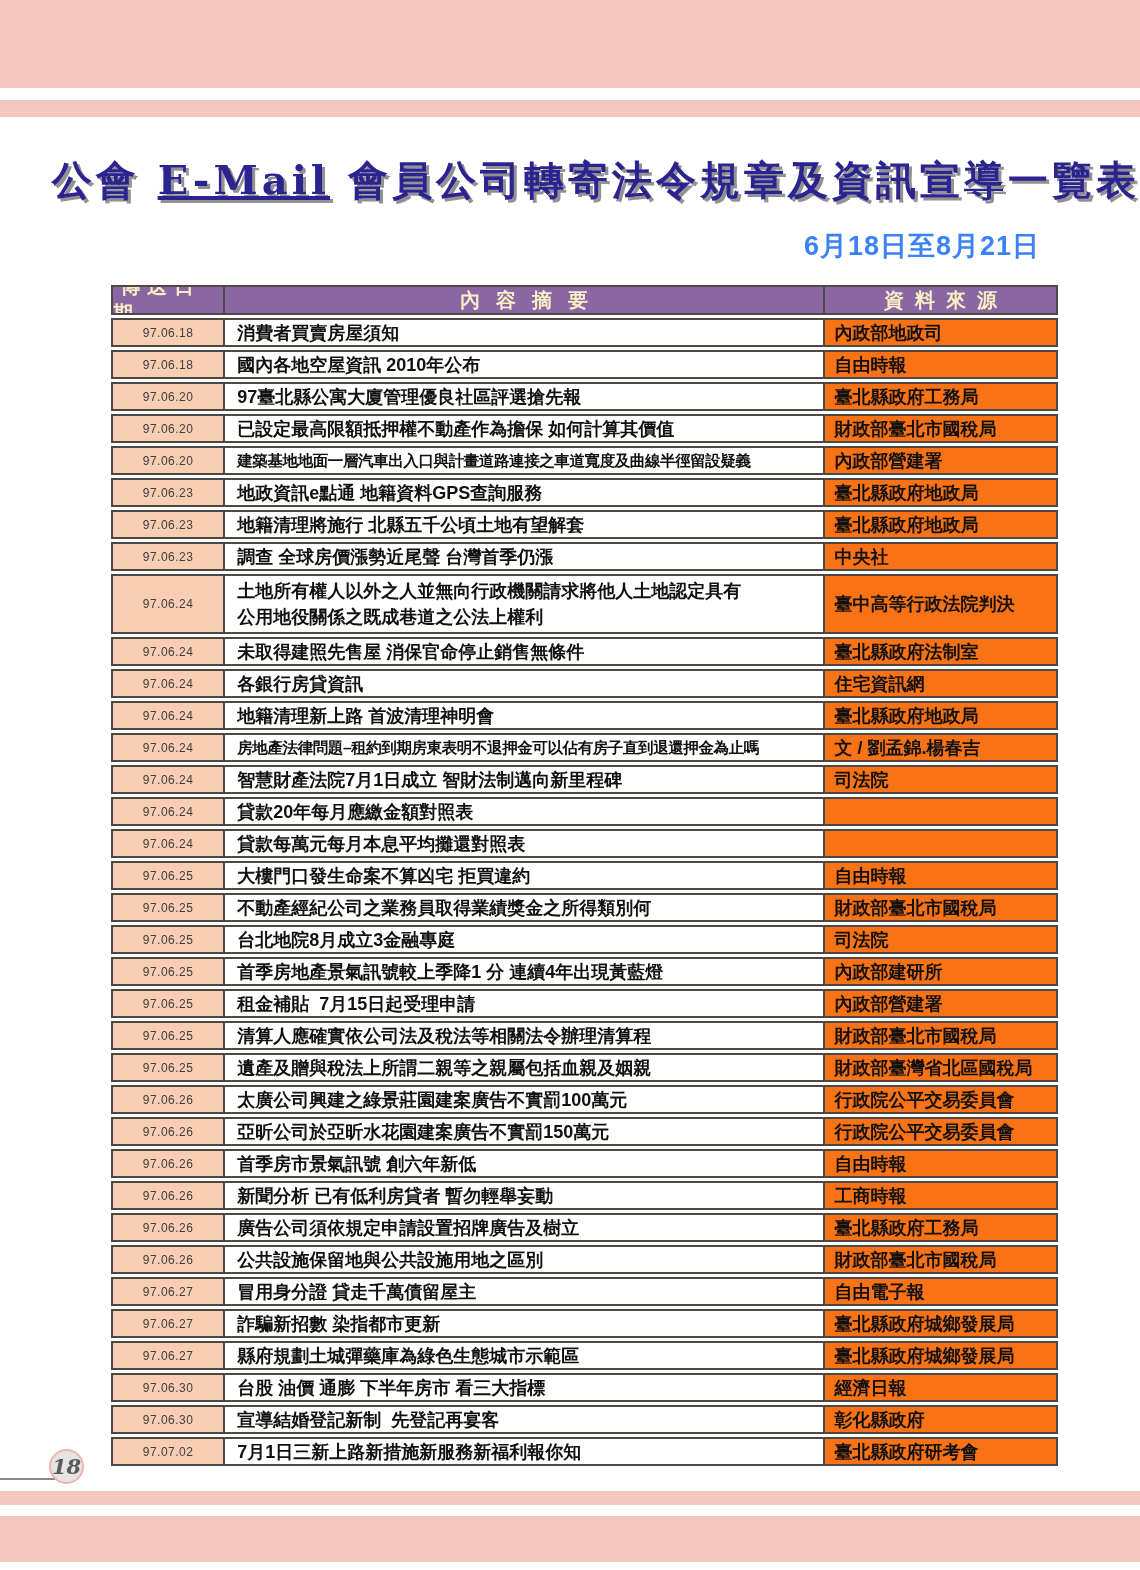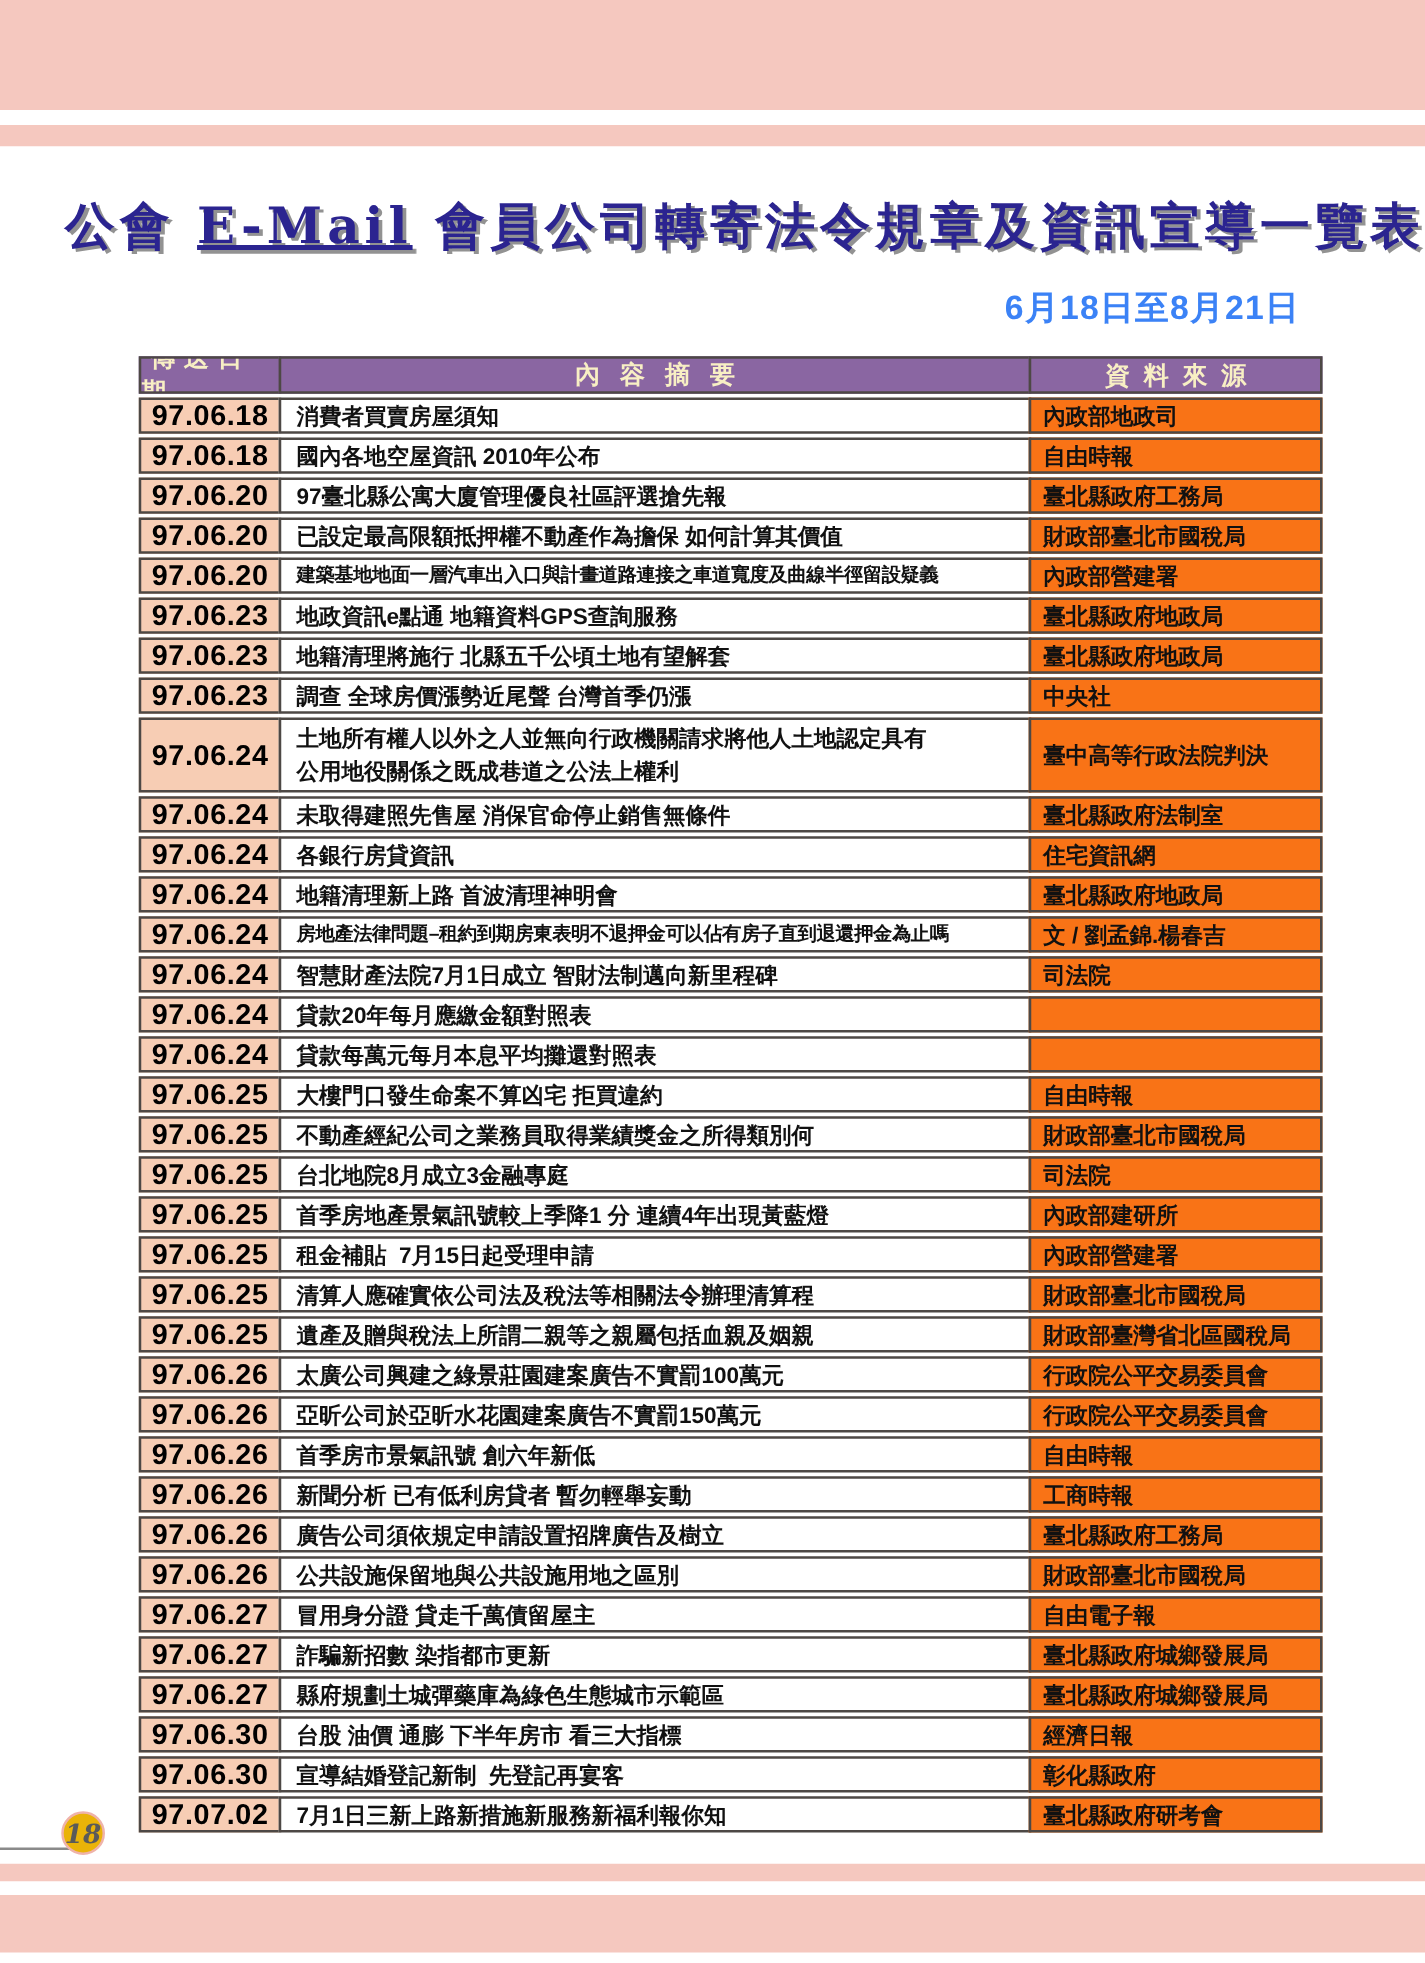--- a/index.html
+++ b/index.html
@@ -30,21 +30,21 @@
 
   
   .table{position:absolute;top:285px;left:111px;width:947px;}
   .row{display:flex;margin-bottom:3px;}
   .cell{
     box-sizing:border-box;border:2px solid #4d4845;height:29px;
     display:flex;align-items:center;overflow:hidden;
   }
   .cell.date{
     width:120px;justify-content:center;background:#f7cdb4;
-    color:#000000;font-weight:bold;font-size:23px;letter-spacing:.5px;
+    color:#404040;font-weight:normal;font-size:12px;letter-spacing:.5px;
   }
   .cell.summary{
     width:632px;margin-left:-2px;background:#ffffff;color:#111;
     font-weight:bold;font-size:18px;padding-left:12px;
     white-space:pre-wrap;line-height:26px;
   }
   .cell.source{
     width:247px;margin-left:-2px;background:#f97316;color:#111;
     font-weight:bold;font-size:18px;padding-left:10px;white-space:nowrap;
   }
@@ -56,21 +56,21 @@
   }
   .header-row .hdate{letter-spacing:7px;text-indent:7px;}
   .header-row .hsummary{letter-spacing:16px;text-indent:16px;}
   .header-row .hsource{letter-spacing:11px;text-indent:11px;}
 
   
   .footer-line{position:absolute;top:1478px;left:0;width:58px;height:2px;background:#8a8a8a;}
   .page-number{
     position:absolute;top:1449px;left:49px;width:35px;height:35px;
     box-sizing:border-box;border:2px solid #efb3aa;border-radius:50%;
-    background:#eab308;display:flex;align-items:center;justify-content:center;
+    background:#e5e5e5;display:flex;align-items:center;justify-content:center;
     font-family:"DejaVu Serif",serif;font-style:italic;font-weight:bold;
     font-size:21px;color:#5a5a5a;z-index:2;
   }
 </style>
 </head>
 <body>
 
 <div class="bar bar-top-thick"></div>
 <div class="bar bar-top-thin"></div>
 

